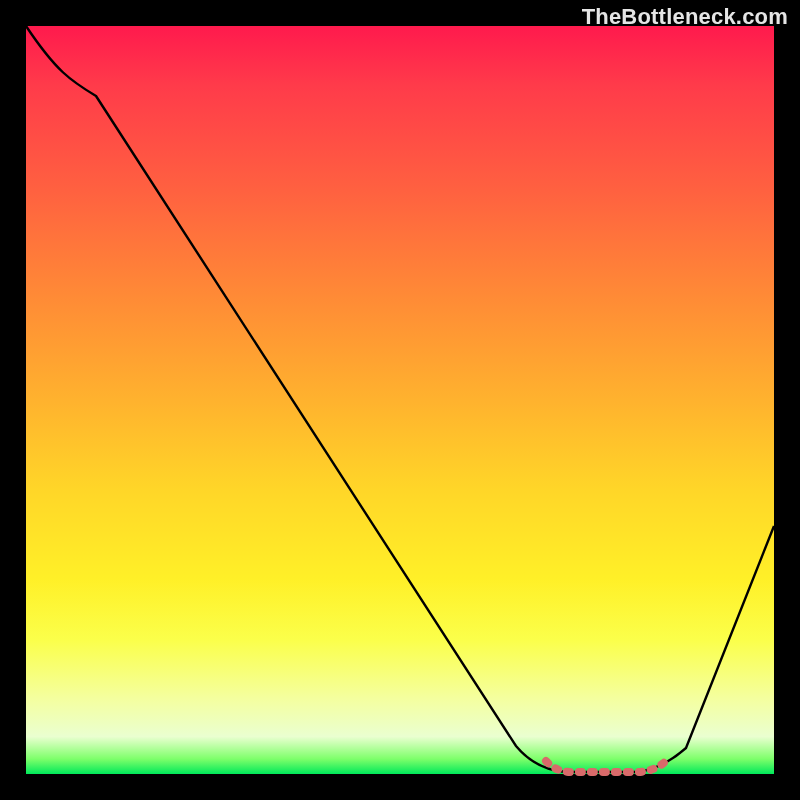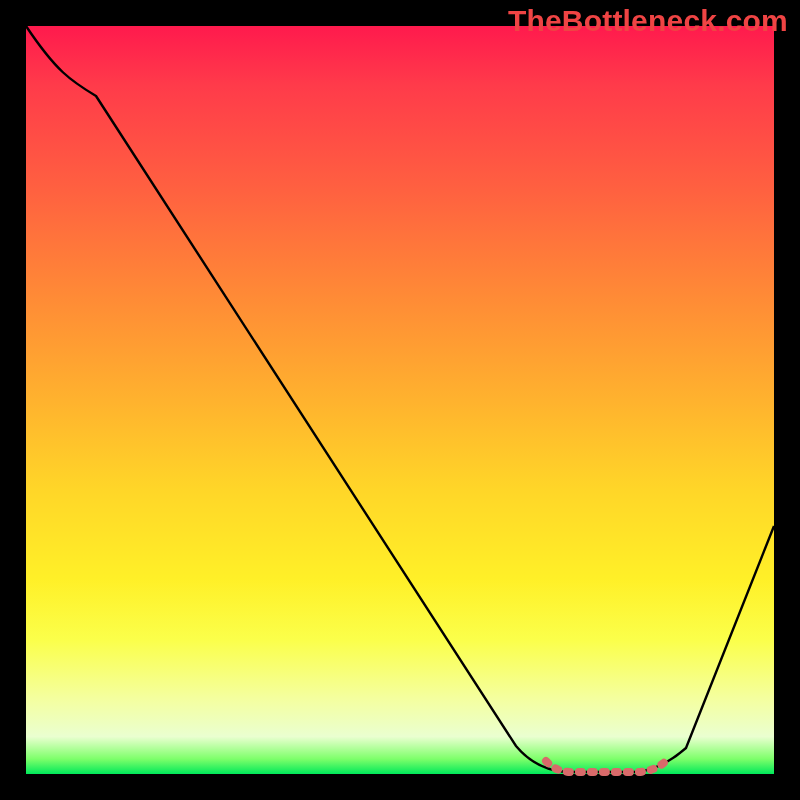--- a/index.html
+++ b/index.html
@@ -14,22 +14,22 @@
   .frame {
     position: relative;
     width: 800px;
     height: 800px;
     background: #000;
   }
   .watermark {
     position: absolute;
     top: 4px;
     right: 12px;
-    color: #ef4444;
-    font-size: 30px;
+    color: #e5e5e5;
+    font-size: 22px;
     font-weight: bold;
     z-index: 5;
     letter-spacing: 0.2px;
   }
   .plot {
     position: absolute;
     left: 26px;
     top: 26px;
     width: 748px;
     height: 748px;

